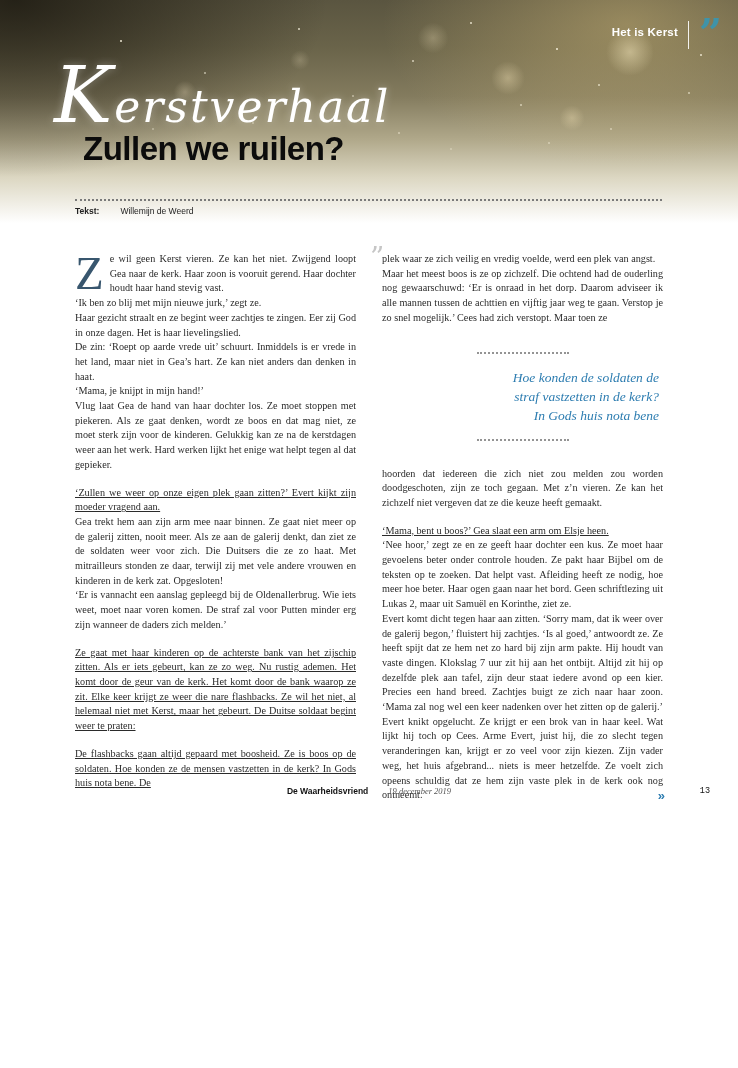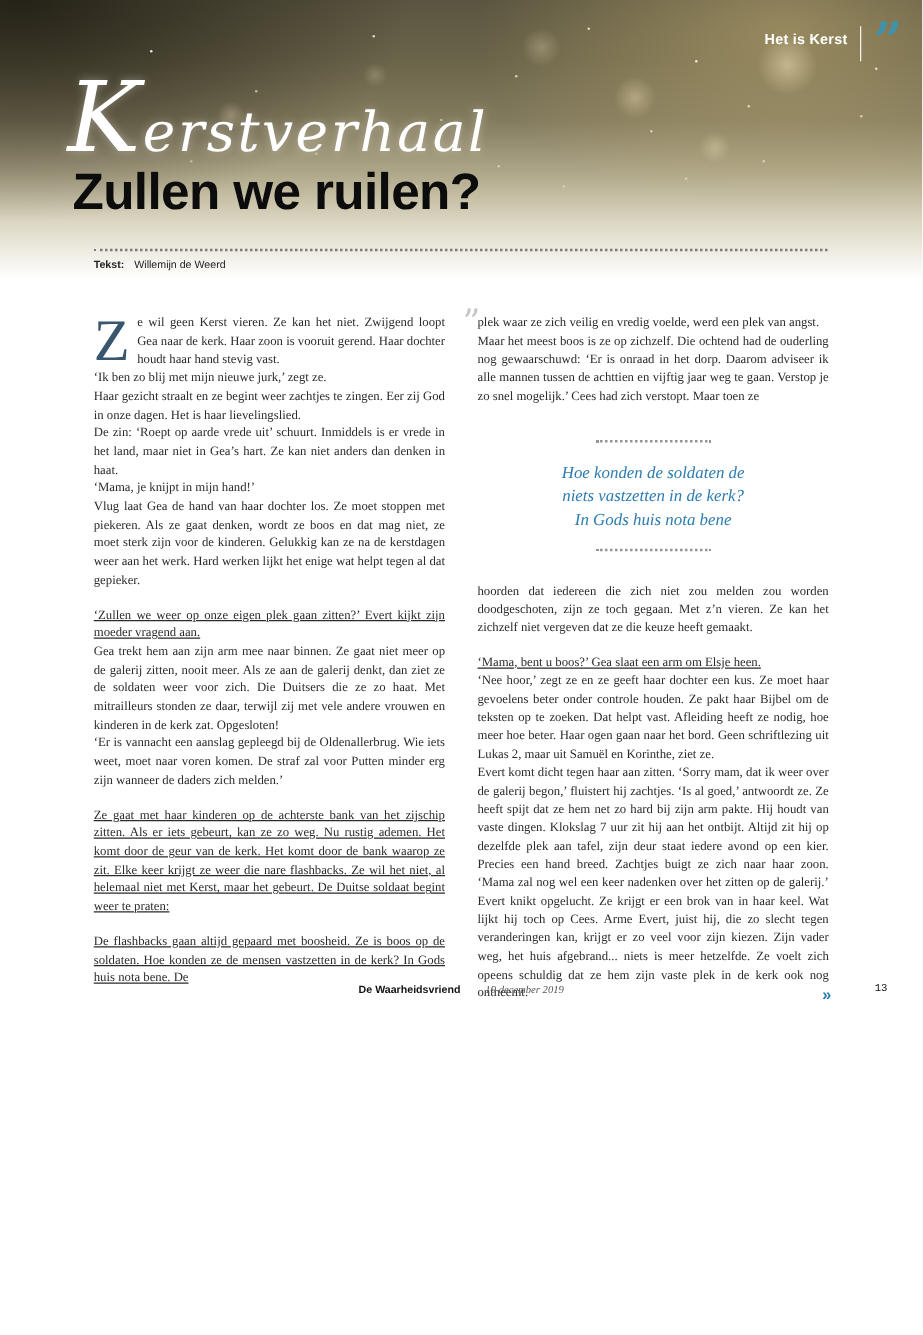--- a/index.html
+++ b/index.html
@@ -53,32 +53,32 @@
 
   .script {
     position:absolute; left:54px; top:50px; color:#ffffff;
     font-family:"DejaVu Serif", serif; font-style:italic;
     font-size:44px; letter-spacing:2px;
     text-shadow:0 0 8px rgba(255,255,255,0.35);
   }
   .script::first-letter { font-size:78px; }
 
   .title {
-    position:absolute; left:58px; top:130px;
+    position:absolute; left:83px; top:130px;
     font-family:"Liberation Sans", sans-serif; font-weight:900;
-    font-size:41px; letter-spacing:-0.5px; color:#0c0c0c;
+    font-size:33px; letter-spacing:-0.5px; color:#0c0c0c;
   }
 
   .rule { position:absolute; left:75px; right:76px; top:199px; border-top:2px dotted #7a7a7a; height:0; }
 
   .byline {
     position:absolute; left:75px; top:206px;
     font-family:"Liberation Sans", sans-serif; font-size:8.5px; color:#222222;
   }
-  .byline .lbl { font-weight:bold; margin-right:8px; }
+  .byline .lbl { font-weight:bold; margin-right:21px; }
 
   
   .columns { position:absolute; left:75px; top:252px; width:588px; display:flex; gap:26px; }
   .col { flex:1; font-size:10.2px; line-height:14.7px; text-align:justify; position:relative; }
   .para { margin:0; }
   .gap { margin-top:13px;text-decoration:underline; }
 
   .dropcap {
     float:left; font-family:"Liberation Serif", serif;
     font-size:47px; line-height:38px; color:#38566e; padding-right:6px; padding-top:2px;
@@ -86,21 +86,21 @@
 
   .deco-quote {
     position:absolute; left:-12px; top:-8px; color:#c6c6c6;
     font-family:"DejaVu Serif", serif; font-size:28px; line-height:1; z-index:0;
   }
 
   .pullquote-wrap { margin:26px 4px; position:relative; z-index:1; }
   .pq-rule { width:92px; margin:0 auto 14px; border-top:2.5px dotted #949494; height:0; }
   .pq-rule.bottom { margin:14px auto 0; }
   .pq-line {
-    text-align:center; color:#2c7cb0; font-style:italic;
+    text-align:right; color:#2c7cb0; font-style:italic;
     font-size:13.5px; line-height:19px; font-family:"Liberation Serif", serif;
   }
 
   .more {
     position:absolute; right:-2px; bottom:-1px; color:#2c7cb0;
     font-family:"Liberation Sans", sans-serif; font-weight:bold; font-size:13px;
   }
 
   
   .footer { position:absolute; bottom:12px; left:0; width:100%; text-align:center; font-size:8.5px; }
@@ -153,21 +153,21 @@
     </div>
 
     <div class="col">
       <span class="deco-quote">”</span>
       <p class="para">plek waar ze zich veilig en vredig voelde, werd een plek van angst.</p>
       <p class="para">Maar het meest boos is ze op zichzelf. Die ochtend had de ouderling nog gewaarschuwd: ‘Er is onraad in het dorp. Daarom adviseer ik alle mannen tussen de achttien en vijftig jaar weg te gaan. Verstop je zo snel mogelijk.’ Cees had zich verstopt. Maar toen ze</p>
 
       <div class="pullquote-wrap">
         <div class="pq-rule"></div>
         <div class="pq-line">Hoe konden de soldaten de</div>
-        <div class="pq-line">niets vastzetten in de kerk?</div>
+        <div class="pq-line">straf vastzetten in de kerk?</div>
         <div class="pq-line">In Gods huis nota bene</div>
         <div class="pq-rule bottom"></div>
       </div>
 
       <p class="para">hoorden dat iedereen die zich niet zou melden zou worden doodgeschoten, zijn ze toch gegaan. Met z’n vieren. Ze kan het zichzelf niet vergeven dat ze die keuze heeft gemaakt.</p>
       <p class="para gap">‘Mama, bent u boos?’ Gea slaat een arm om Elsje heen.</p>
       <p class="para">‘Nee hoor,’ zegt ze en ze geeft haar dochter een kus. Ze moet haar gevoelens beter onder controle houden. Ze pakt haar Bijbel om de teksten op te zoeken. Dat helpt vast. Afleiding heeft ze nodig, hoe meer hoe beter. Haar ogen gaan naar het bord. Geen schriftlezing uit Lukas 2, maar uit Samuël en Korinthe, ziet ze.</p>
       <p class="para">Evert komt dicht tegen haar aan zitten. ‘Sorry mam, dat ik weer over de galerij begon,’ fluistert hij zachtjes. ‘Is al goed,’ antwoordt ze. Ze heeft spijt dat ze hem net zo hard bij zijn arm pakte. Hij houdt van vaste dingen. Klokslag 7 uur zit hij aan het ontbijt. Altijd zit hij op dezelfde plek aan tafel, zijn deur staat iedere avond op een kier. Precies een hand breed. Zachtjes buigt ze zich naar haar zoon. ‘Mama zal nog wel een keer nadenken over het zitten op de galerij.’ Evert knikt opgelucht. Ze krijgt er een brok van in haar keel. Wat lijkt hij toch op Cees. Arme Evert, juist hij, die zo slecht tegen veranderingen kan, krijgt er zo veel voor zijn kiezen. Zijn vader weg, het huis afgebrand... niets is meer hetzelfde. Ze voelt zich opeens schuldig dat ze hem zijn vaste plek in de kerk ook nog ontneemt.</p>
       <span class="more">»</span>
     </div>

